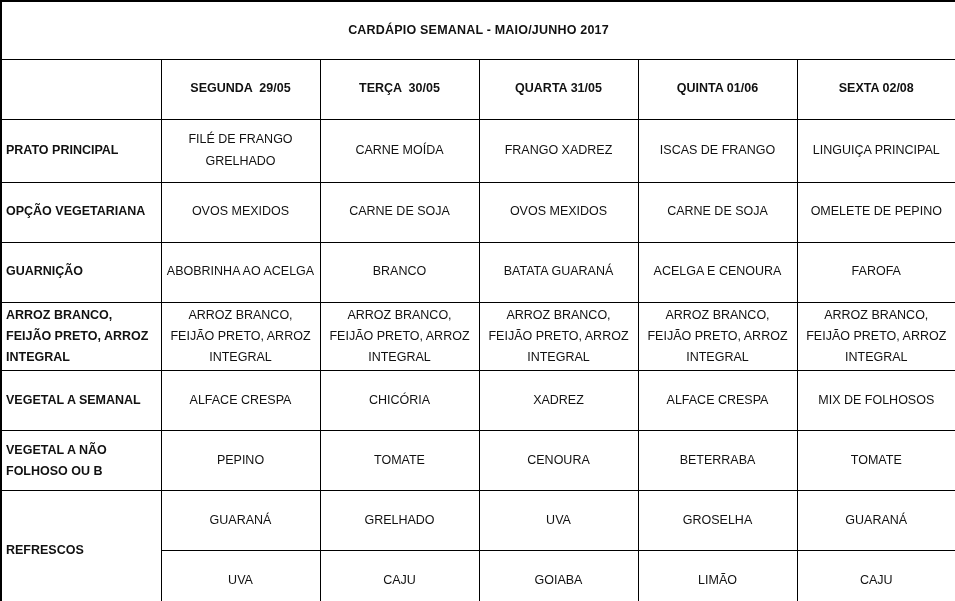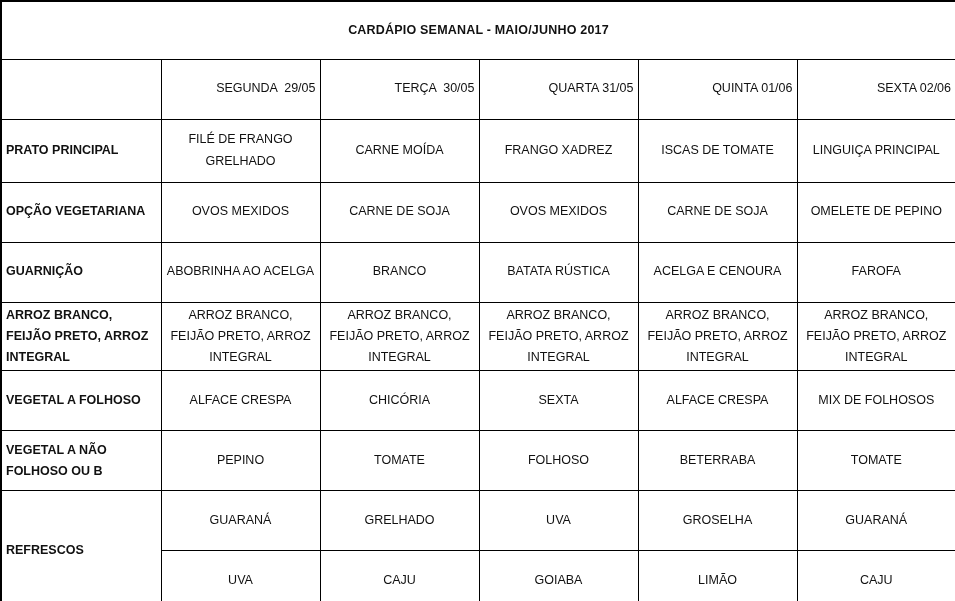--- a/index.html
+++ b/index.html
@@ -33,22 +33,22 @@
     color: #111111;
     background: #ffffff;
   }
   td.title-cell {
     text-align: center;
     font-weight: bold;
     font-size: 13px;
     letter-spacing: 0.2px;
   }
   th.day {
-    text-align: right;
-    font-weight: normal;
+    text-align: center;
+    font-weight: bold;
     white-space: pre-wrap;
   }
   td.row-label {
     text-align: left;
     font-weight: bold;
     padding-left: 7px;
     padding-right: 4px;
     line-height: 1.55;
   }
   td.cell {
@@ -80,73 +80,73 @@
         <tr class="r-title">
       <td class="title-cell" colspan="6">CARDÁPIO SEMANAL - MAIO/JUNHO 2017</td>
     </tr>
 
     <tr class="r-head">
       <td class="row-label"></td>
       <th class="day">SEGUNDA  29/05</th>
       <th class="day">TERÇA  30/05</th>
       <th class="day">QUARTA 31/05</th>
       <th class="day">QUINTA 01/06</th>
-      <th class="day">SEXTA 02/06</th>
+      <th class="day">SEXTA 02/08</th>
     </tr>
 
     <tr class="r-prato">
       <td class="row-label">PRATO PRINCIPAL</td>
       <td class="cell">FILÉ DE FRANGO GRELHADO</td>
       <td class="cell">CARNE MOÍDA</td>
       <td class="cell">FRANGO XADREZ</td>
-      <td class="cell">ISCAS DE TOMATE</td>
+      <td class="cell">ISCAS DE FRANGO</td>
       <td class="cell">LINGUIÇA PRINCIPAL</td>
     </tr>
 
     <tr class="r-std">
       <td class="row-label">OPÇÃO VEGETARIANA</td>
       <td class="cell">OVOS MEXIDOS</td>
       <td class="cell">CARNE DE SOJA</td>
       <td class="cell">OVOS MEXIDOS</td>
       <td class="cell">CARNE DE SOJA</td>
       <td class="cell">OMELETE DE PEPINO</td>
     </tr>
 
     <tr class="r-std">
       <td class="row-label">GUARNIÇÃO</td>
       <td class="cell">ABOBRINHA AO ACELGA</td>
       <td class="cell">BRANCO</td>
-      <td class="cell">BATATA RÚSTICA</td>
+      <td class="cell">BATATA GUARANÁ</td>
       <td class="cell">ACELGA E CENOURA</td>
       <td class="cell">FAROFA</td>
     </tr>
 
     <tr class="r-std">
       <td class="row-label">ARROZ BRANCO, FEIJÃO PRETO, ARROZ INTEGRAL</td>
       <td class="cell">ARROZ BRANCO, FEIJÃO PRETO, ARROZ INTEGRAL</td>
       <td class="cell">ARROZ BRANCO, FEIJÃO PRETO, ARROZ INTEGRAL</td>
       <td class="cell">ARROZ BRANCO, FEIJÃO PRETO, ARROZ INTEGRAL</td>
       <td class="cell">ARROZ BRANCO, FEIJÃO PRETO, ARROZ INTEGRAL</td>
       <td class="cell">ARROZ BRANCO, FEIJÃO PRETO, ARROZ INTEGRAL</td>
     </tr>
 
     <tr class="r-std">
-      <td class="row-label">VEGETAL A FOLHOSO</td>
+      <td class="row-label">VEGETAL A SEMANAL</td>
       <td class="cell">ALFACE CRESPA</td>
       <td class="cell">CHICÓRIA</td>
-      <td class="cell">SEXTA</td>
+      <td class="cell">XADREZ</td>
       <td class="cell">ALFACE CRESPA</td>
       <td class="cell">MIX DE FOLHOSOS</td>
     </tr>
 
     <tr class="r-std">
       <td class="row-label">VEGETAL A NÃO FOLHOSO OU B</td>
       <td class="cell">PEPINO</td>
       <td class="cell">TOMATE</td>
-      <td class="cell">FOLHOSO</td>
+      <td class="cell">CENOURA</td>
       <td class="cell">BETERRABA</td>
       <td class="cell">TOMATE</td>
     </tr>
 
     <tr class="r-std">
       <td class="row-label" rowspan="2">REFRESCOS</td>
       <td class="cell">GUARANÁ</td>
       <td class="cell">GRELHADO</td>
       <td class="cell">UVA</td>
       <td class="cell">GROSELHA</td>

